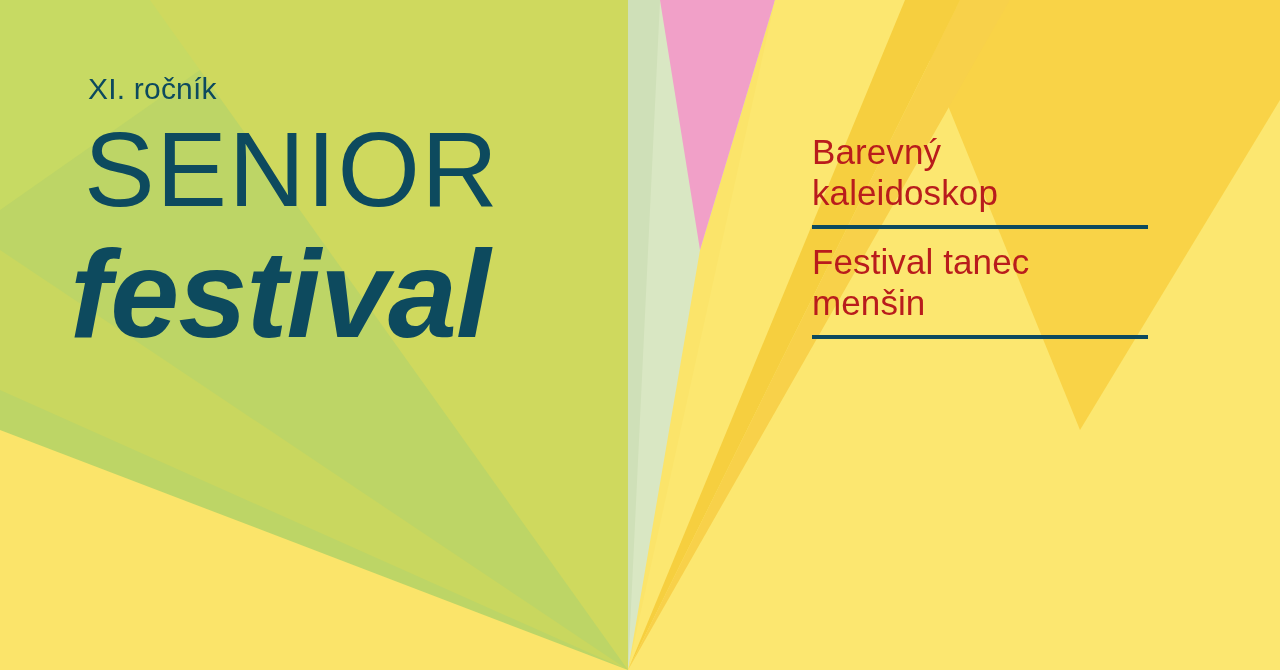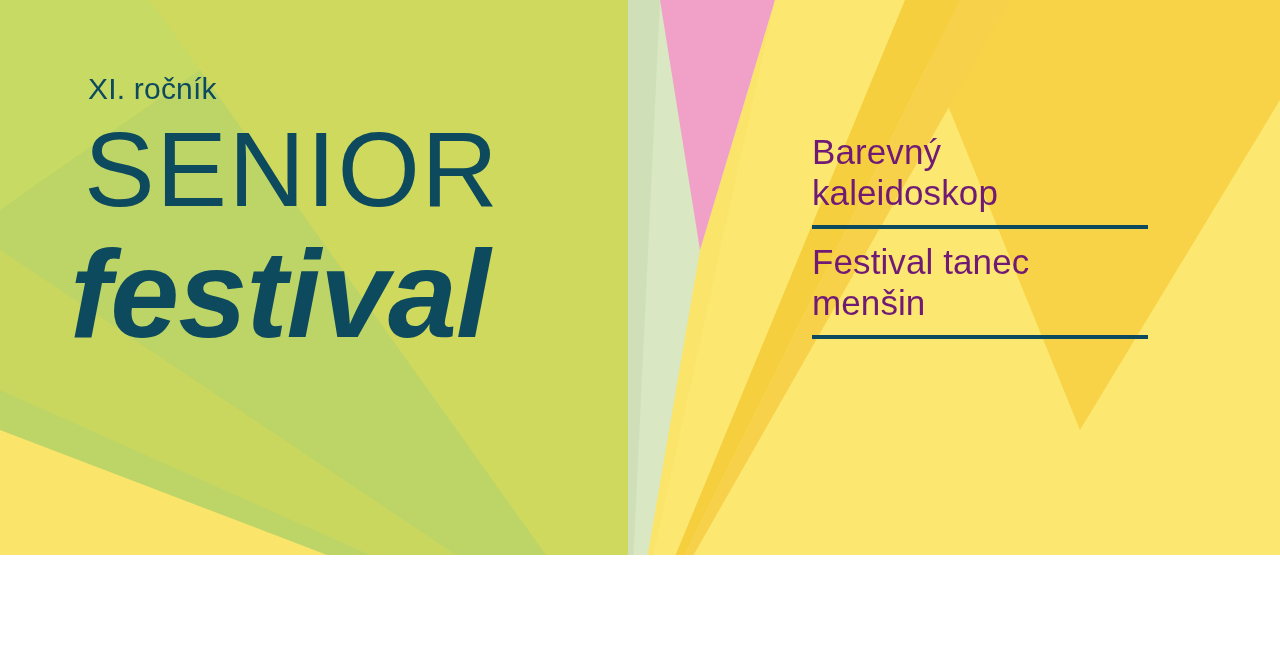--- a/index.html
+++ b/index.html
@@ -4,21 +4,21 @@
 <title>Fresh Senior Festival</title>
 <style>
   html, body {
     margin: 0;
     padding: 0;
     background: #ffffff;
   }
   #poster {
     position: relative;
     width: 1280px;
-    height: 555px;
+    height: 670px;
     overflow: hidden;
     font-family: "Liberation Sans", sans-serif;
     background: #fbe46a;
   }
   #bg {
     position: absolute;
     inset: 0;
     width: 1280px;
     height: 670px;
     display: block;
@@ -61,21 +61,21 @@
     letter-spacing: -1px;
     margin: -6px 0 0 -14px;
     white-space: nowrap;
   }
 
   
   #info {
     left: 812px;
     top: 132px;
     width: 336px;
-    color: #701a75;
+    color: #b91c1c;
   }
   .info-group { margin: 0; }
   .info-line {
     font-size: 35px;
     font-weight: 500;
     line-height: 1.17;
     letter-spacing: 0.1px;
     white-space: nowrap;
   }
   .info-group.secondary .info-line { font-weight: 400; }

